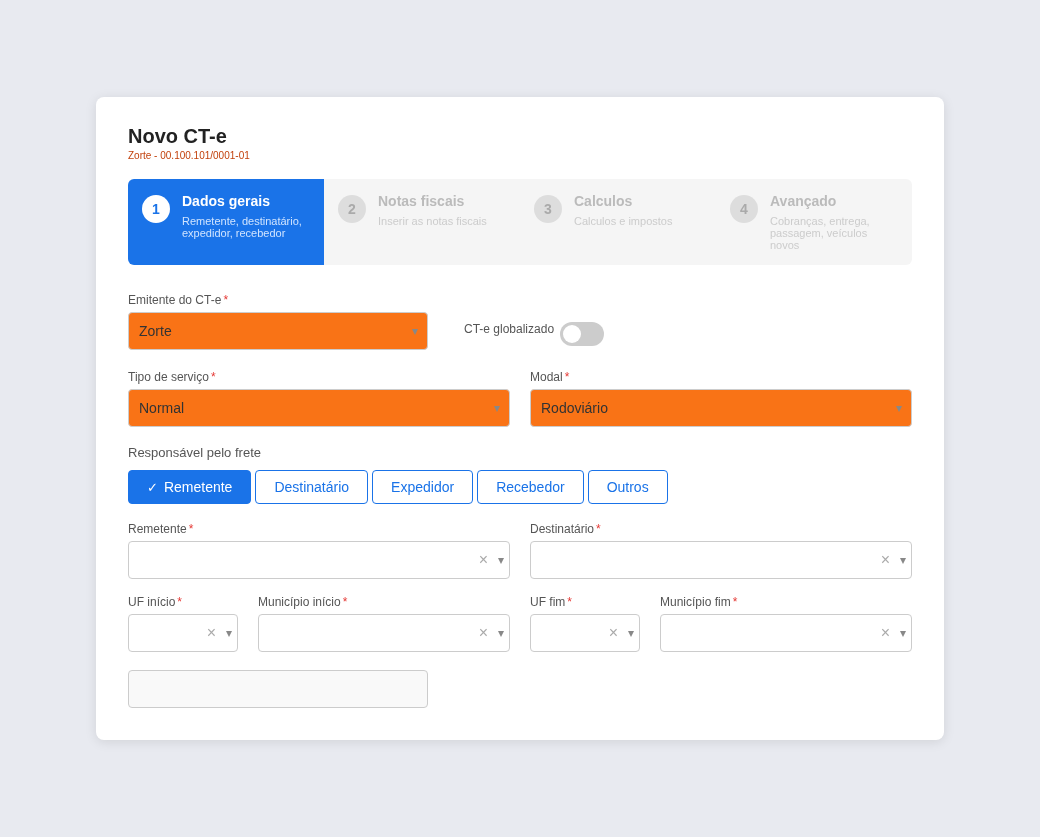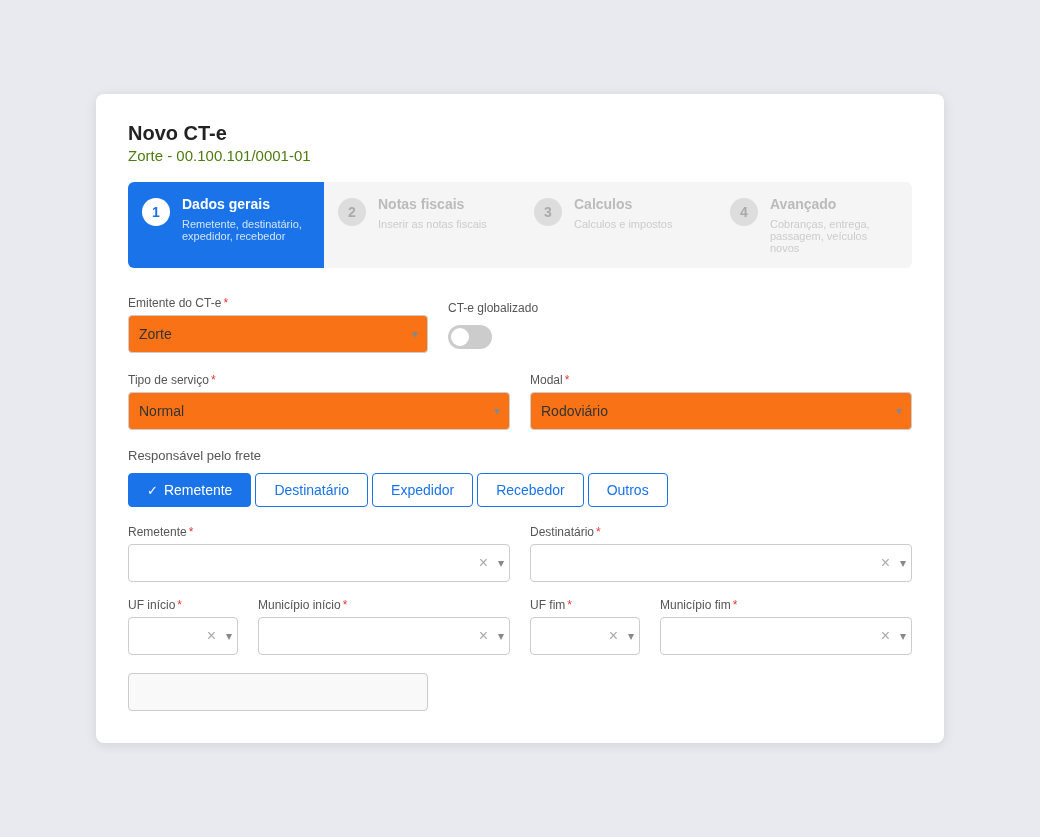--- a/index.html
+++ b/index.html
@@ -19,22 +19,22 @@
       width: 848px;
       padding: 28px 32px 32px 32px;
     }
     .card-title {
       font-size: 20px;
       font-weight: 600;
       color: #222;
       margin-bottom: 2px;
     }
     .card-subtitle {
-      font-size: 15px;
-      color: #4d7c0f;
+      font-size: 10px;
+      color: #c2410c;
       margin-bottom: 18px;
     }
     
     .steps {
       display: flex;
       gap: 0;
       margin-bottom: 28px;
       border-radius: 6px;
       overflow: hidden;
     }
@@ -122,22 +122,23 @@
       color: #333;
       background: #f97316;
       appearance: none;
       -webkit-appearance: none;
       outline: none;
       cursor: pointer;
     }
     
     .toggle-group {
       display: flex;
-      flex-direction: column;
+      flex-direction: row;
       gap: 6px;
+      margin-left: 16px;
       margin-top: 0;
     }
     .toggle-label-text {
       font-size: 12px;
       color: #555;
       margin-bottom: 4px;
     }
     .toggle {
       position: relative;
       width: 44px;

